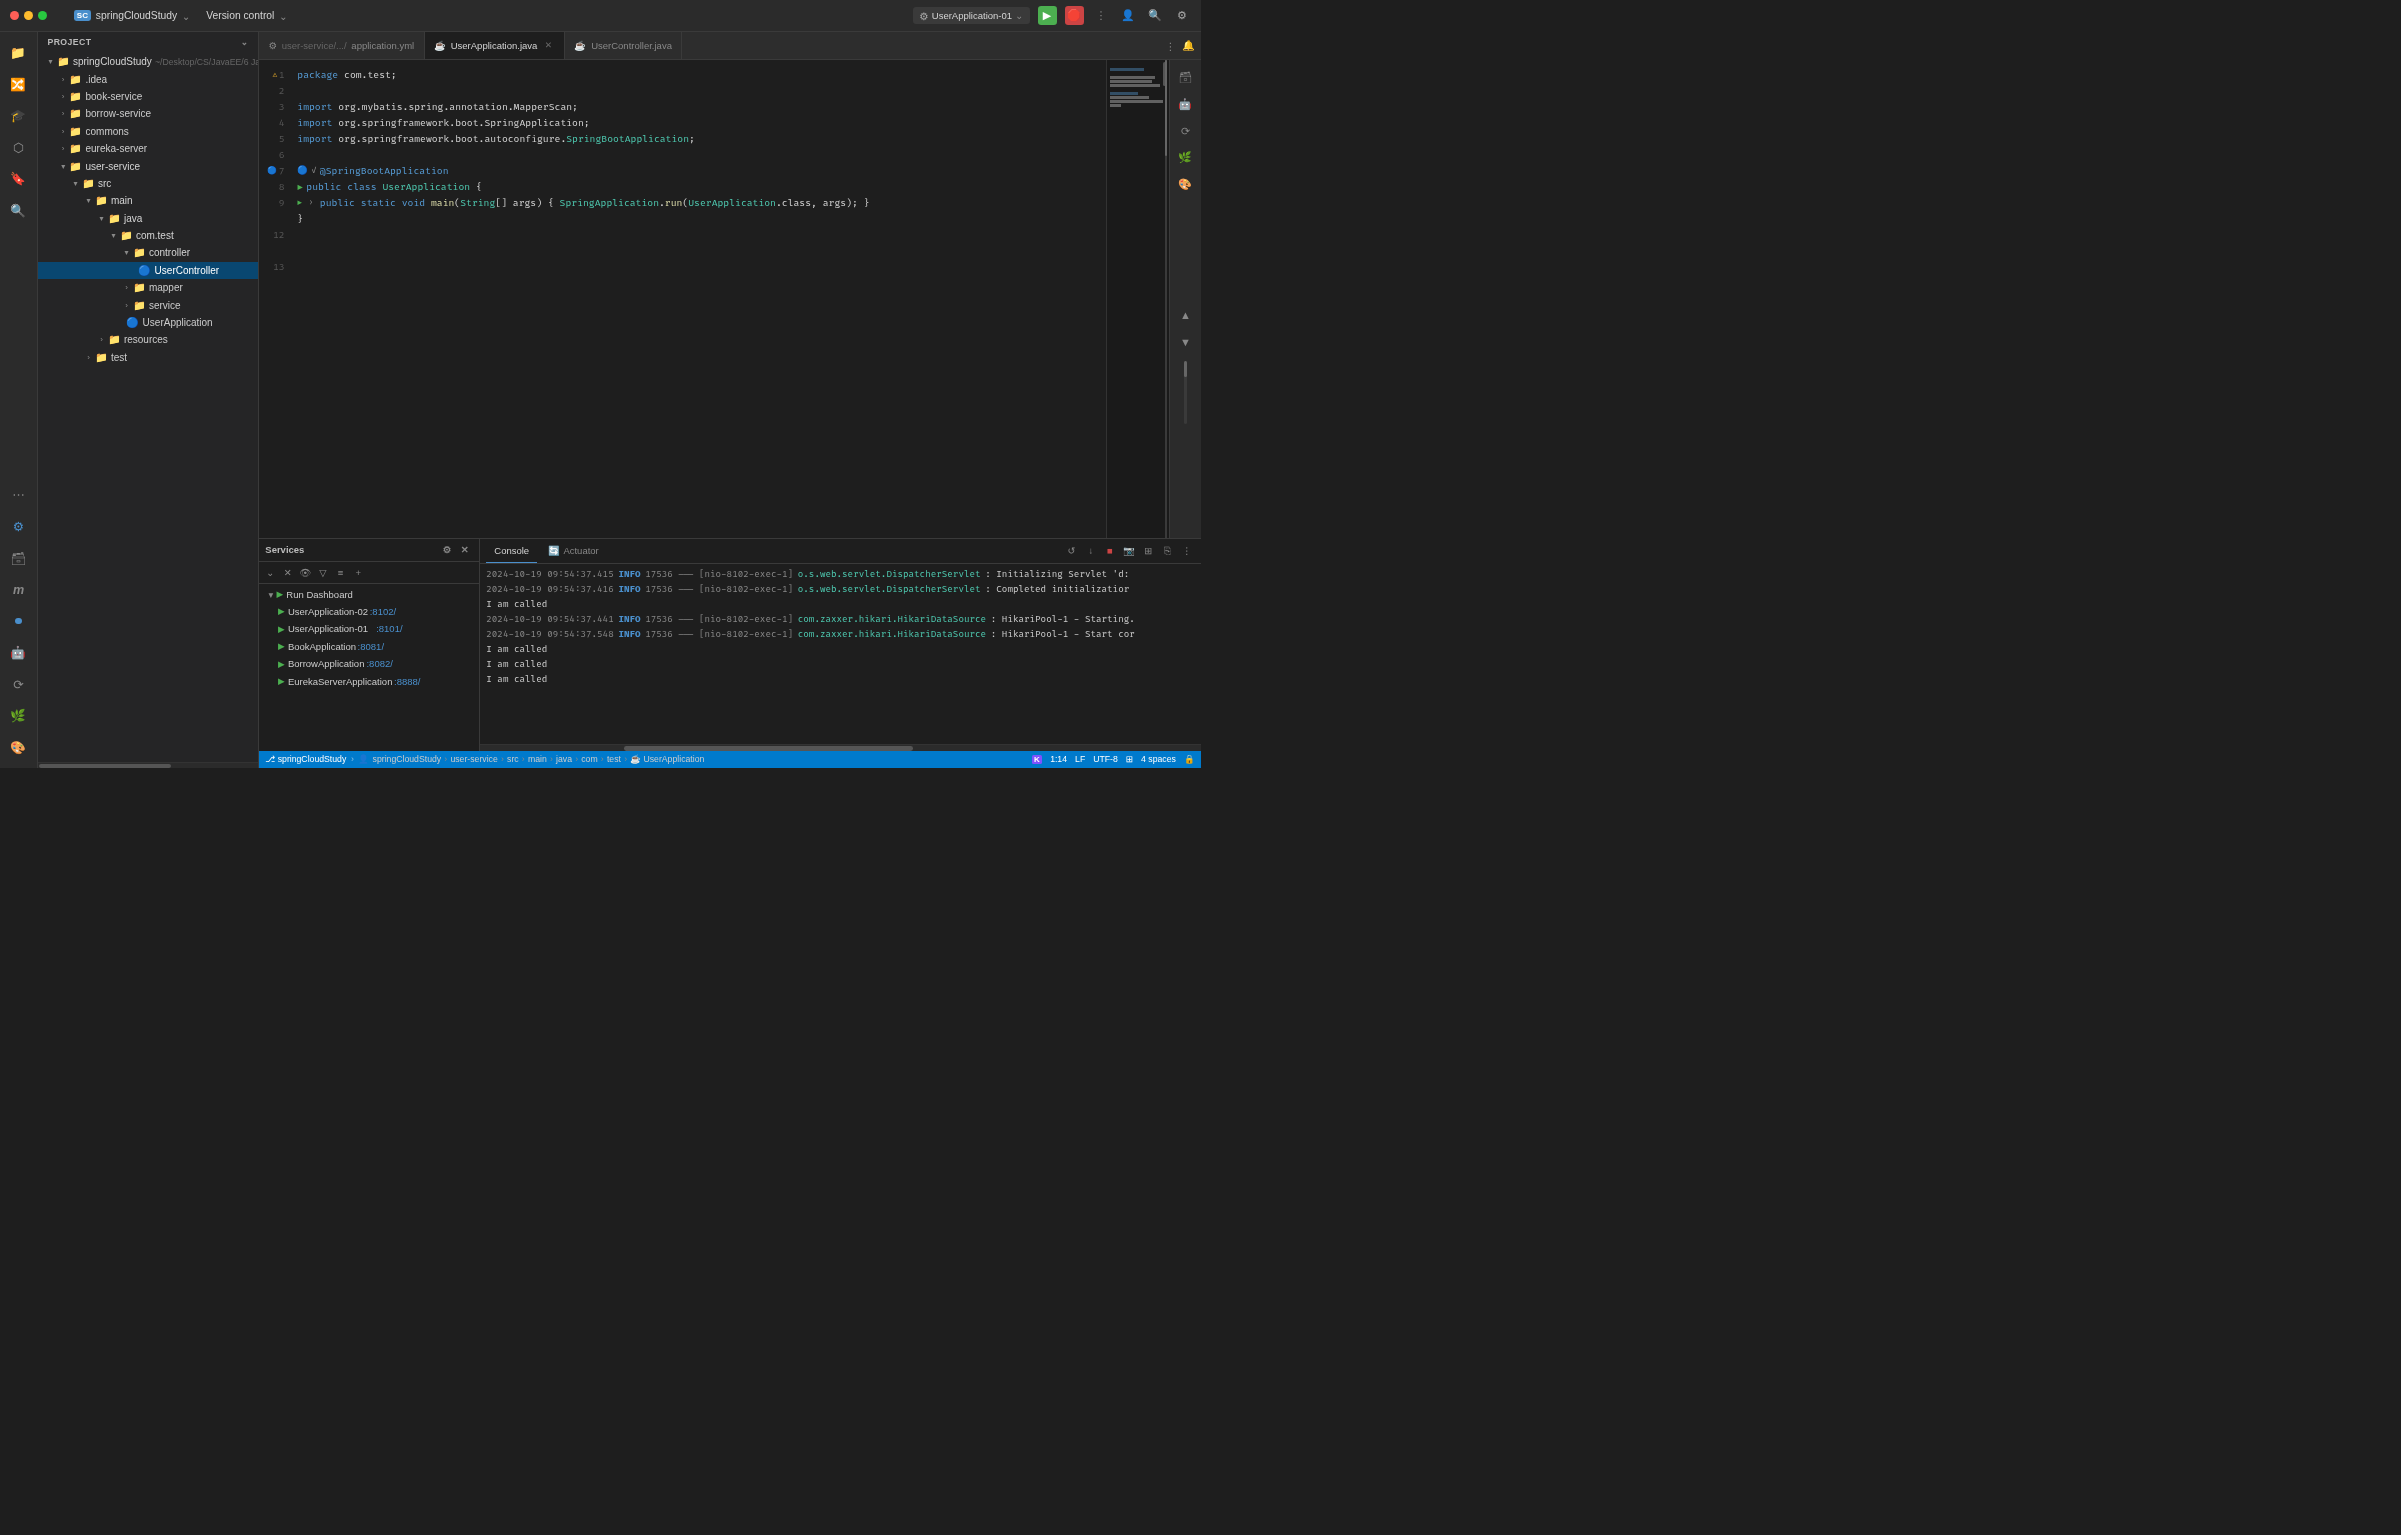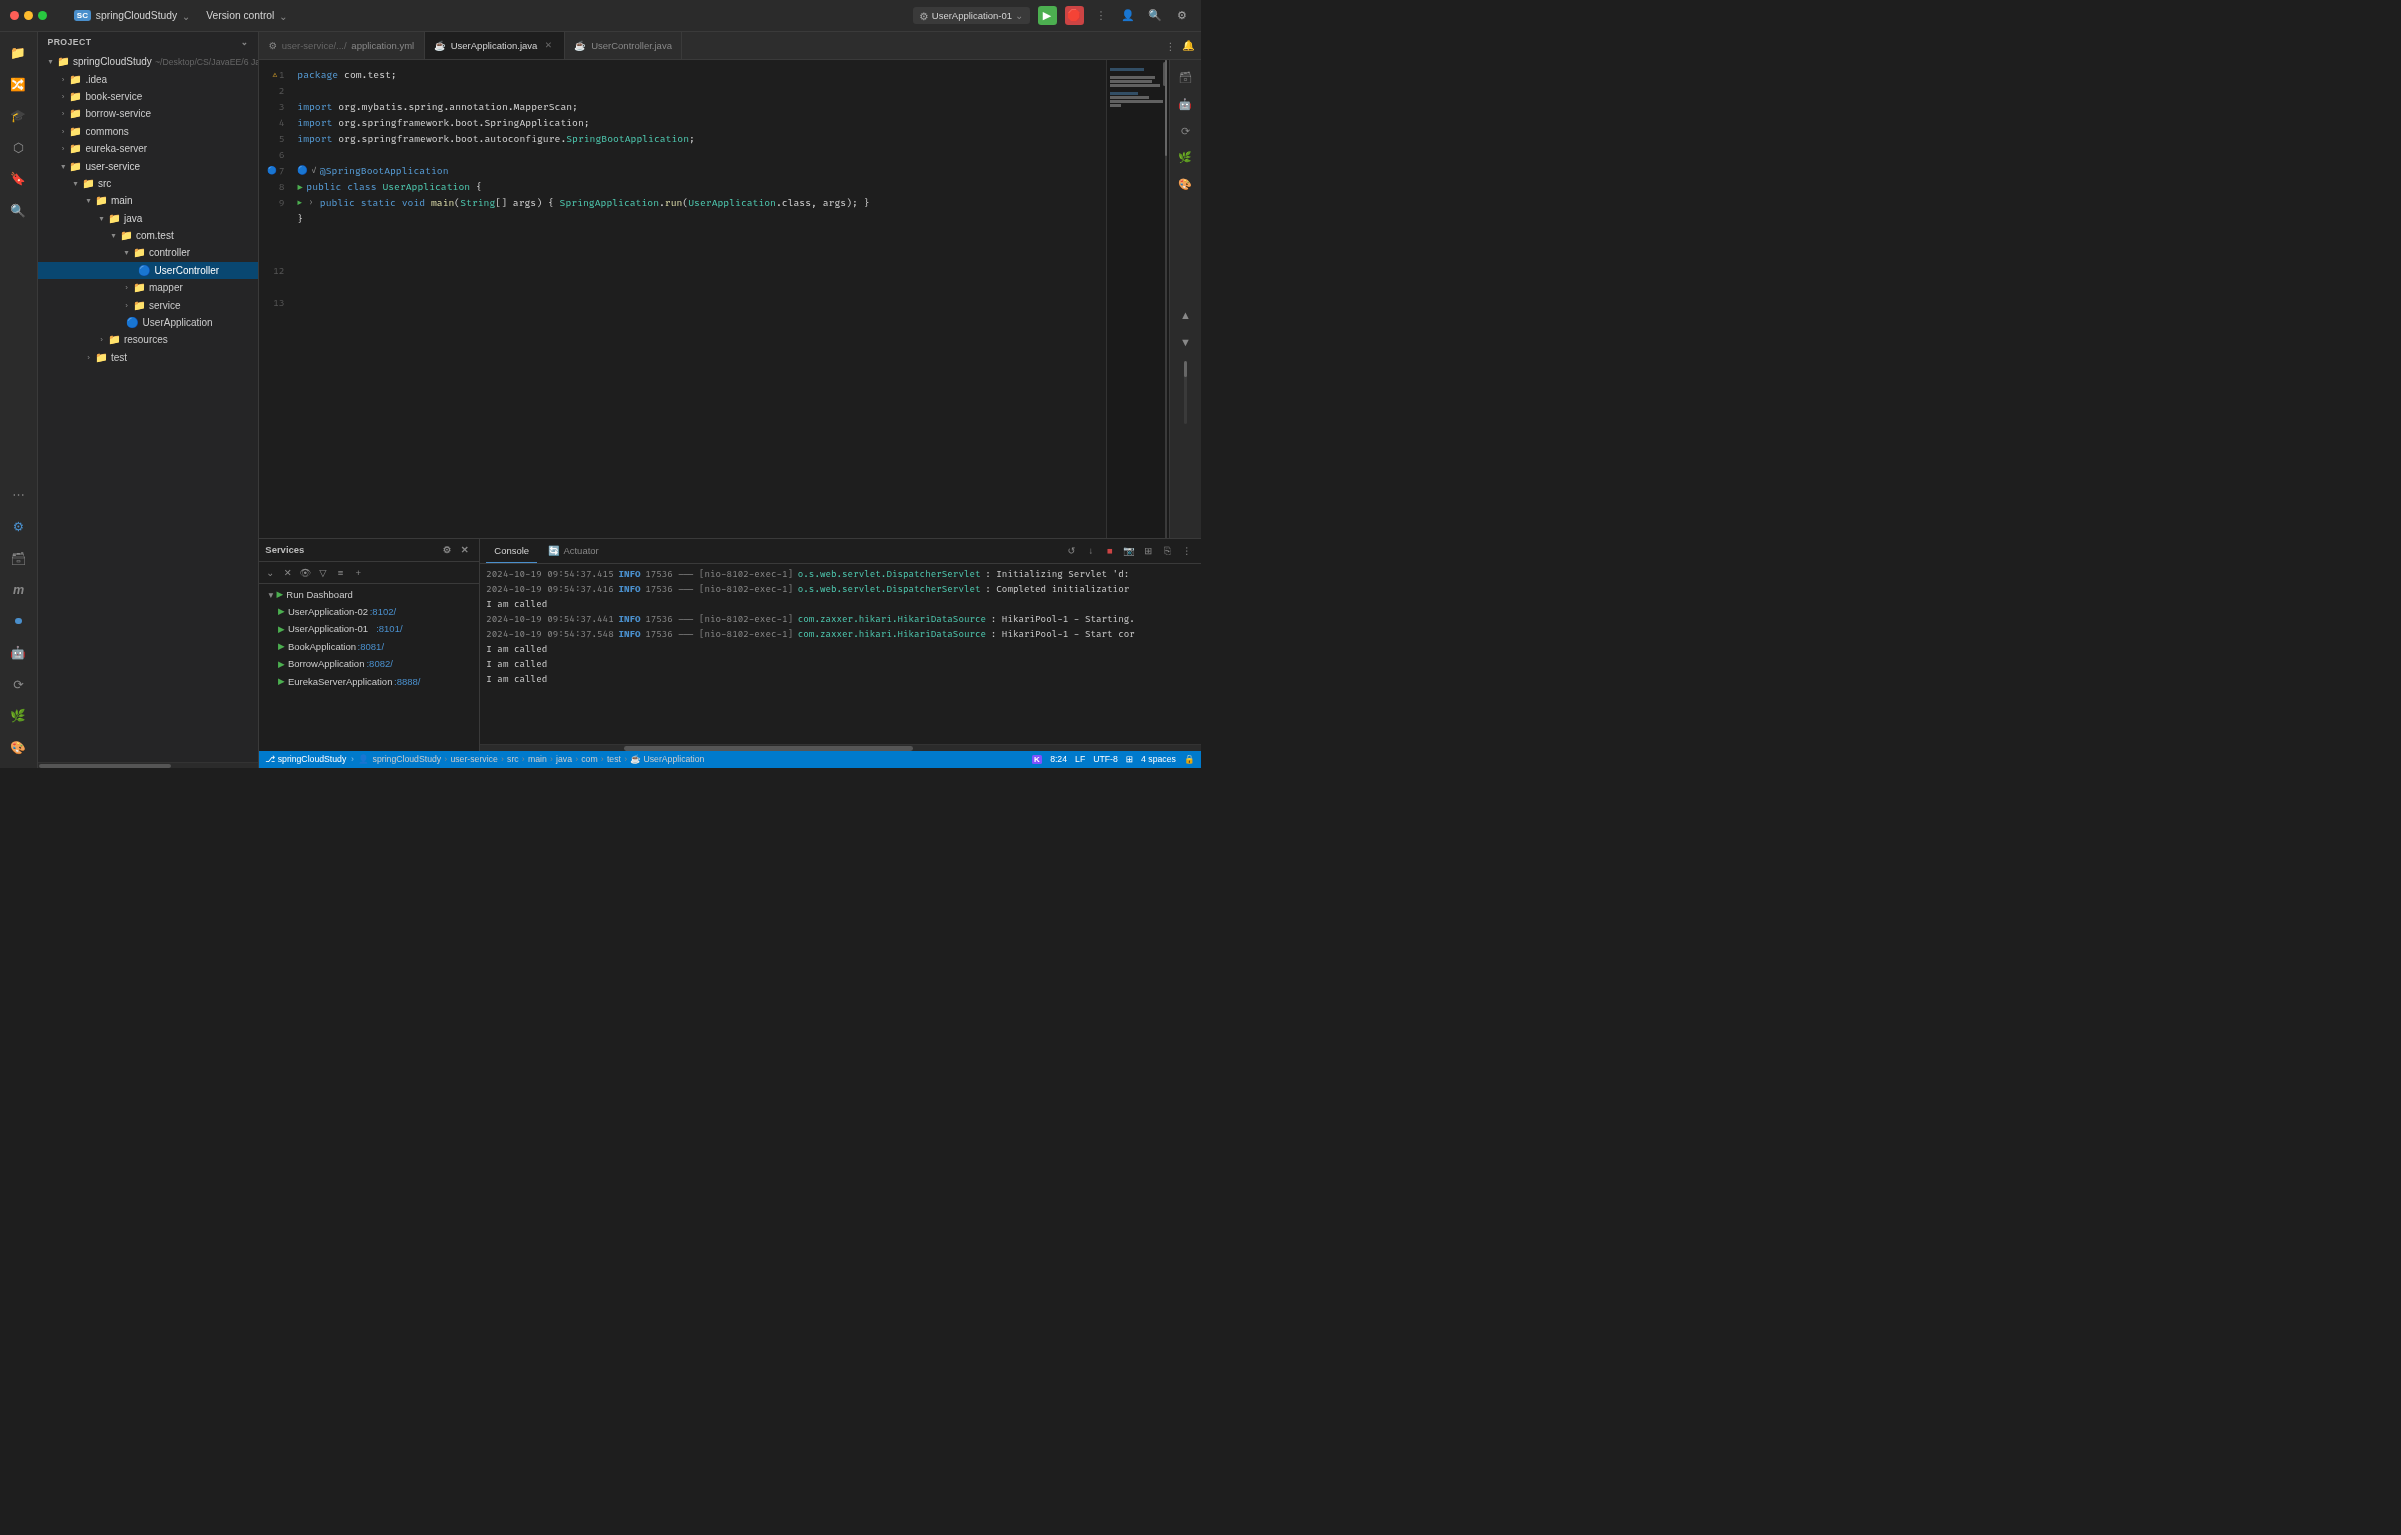--- a/index.html
+++ b/index.html
@@ -690,21 +690,21 @@
             <div style="height:16px; display:flex; align-items:center; justify-content:flex-end;">4</div>
             <div style="height:16px; display:flex; align-items:center; justify-content:flex-end;">5</div>
             <div style="height:16px; display:flex; align-items:center; justify-content:flex-end;">6</div>
             <div style="height:16px; display:flex; align-items:center; justify-content:flex-end; gap:1.6px;">
               <span style="color:#4caf50; font-size:8px;">🔵</span>
               <span>7</span>
             </div>
             <div style="height:16px; display:flex; align-items:center; justify-content:flex-end;">8</div>
             <div style="height:16px; display:flex; align-items:center; justify-content:flex-end;">9</div>
             <div style="height:16px; display:flex; align-items:center; justify-content:flex-end;"></div>
-            <div style="height:16px; display:flex; align-items:center; justify-content:flex-end;margin-top:36px;">12</div>
+            <div style="height:16px; display:flex; align-items:center; justify-content:flex-end;">12</div>
             <div style="height:16px; display:flex; align-items:center; justify-content:flex-end;"></div>
             <div style="height:16px; display:flex; align-items:center; justify-content:flex-end;">13</div>
           </div>
 
           <div class="code-content">
 
             <div class="code-line">
               <span class="kw">package</span><span> com.test;</span>
             </div>
 
@@ -969,21 +969,21 @@
             <span>☕</span>
             <span>UserApplication</span>
           </span>
         </div>
       </div>
       <div class="status-right">
         <div class="status-item">
           <span style="background:#7f52ff; color:white; border-radius:1.6px; padding:0 2.4px; font-size:8px; font-weight:bold;">K</span>
         </div>
         <div class="status-item">
-          <span>8:24</span>
+          <span>1:14</span>
         </div>
         <div class="status-item">
           <span>LF</span>
         </div>
         <div class="status-item">
           <span>UTF-8</span>
         </div>
         <div class="status-item">⊞</div>
         <div class="status-item">
           <span>4 spaces</span>

